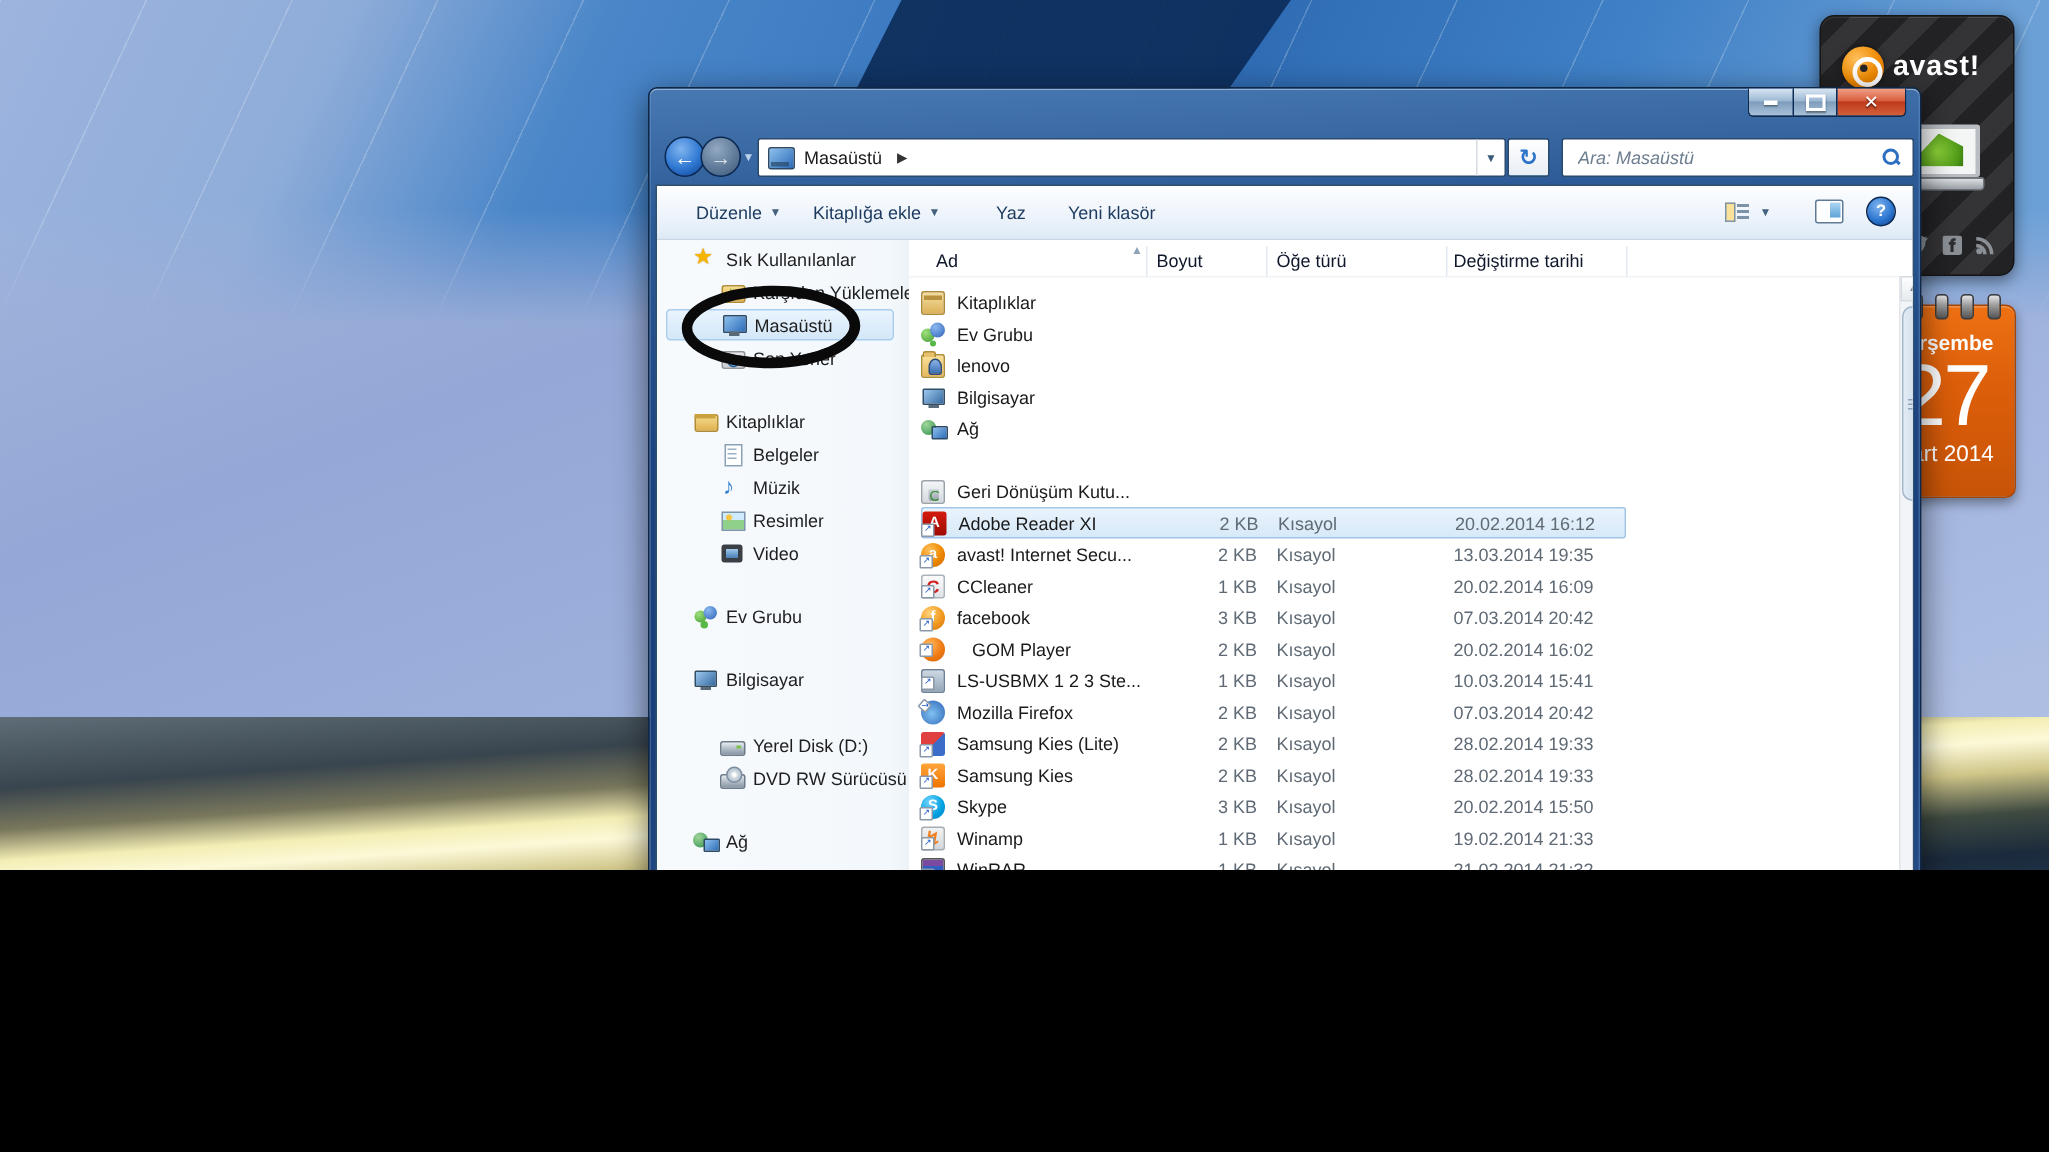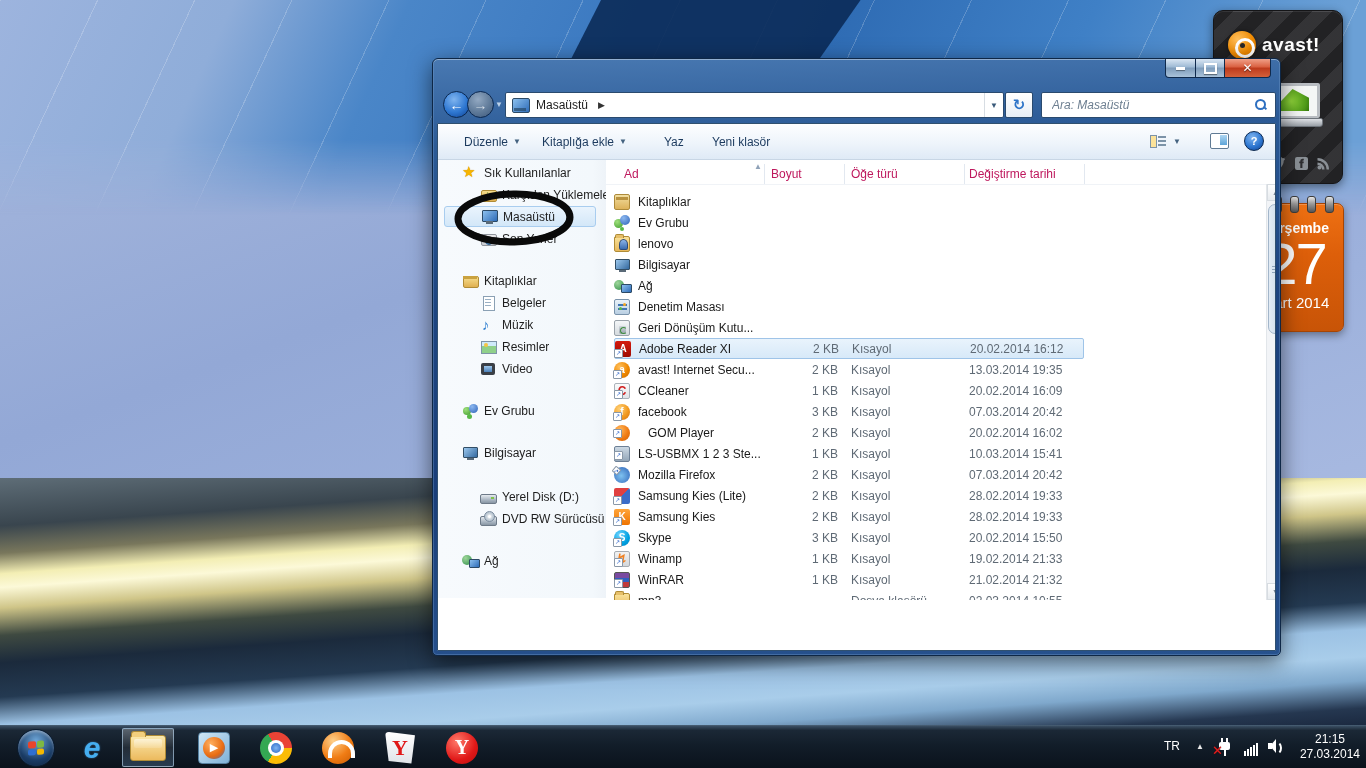--- a/index.html
+++ b/index.html
@@ -1,16 +1,16 @@
 <!DOCTYPE html>
 <html><head>
 <meta charset="utf-8">
 <style>
   html,body{margin:0;padding:0;background:#000;}
-  #screen{position:relative;width:1366px;height:768px;overflow:hidden;
+  #screen{position:relative;width:1366px;height:580px;overflow:hidden;
     font-family:"Liberation Sans","DejaVu Sans",sans-serif;font-size:12px;
     -webkit-font-smoothing:antialiased;}
   
   .wall{position:absolute;inset:0;z-index:0;
     background:linear-gradient(160deg,#a9bade 0%,#93a8d6 35%,#9db1dc 60%,#b4c3e6 100%);}
   .wall-top{position:absolute;left:0;top:0;width:100%;height:215px;
     background:linear-gradient(115deg,#9db4de 0%,#8fadd9 16%,#4a86c8 28%,#3a78c0 45%,#2f6cb4 58%,#3f80c6 75%,#6ba0d6 92%);
     -webkit-mask-image:linear-gradient(to bottom,#000 65%,transparent 100%);
     mask-image:linear-gradient(to bottom,#000 65%,transparent 100%);}
   .wall-top .seams{position:absolute;inset:0;
@@ -153,21 +153,21 @@
   .nic-disk-d::after{content:"";position:absolute;right:3px;top:8px;width:3px;height:2px;background:#7ec24a;}
   .nic-dvd::after{content:"";position:absolute;left:4px;top:0px;width:9px;height:9px;border-radius:50%;
     background:radial-gradient(circle,#fff 15%,#cdd6de 40%,#9fb2c2);border:1px solid #7d8ea0;}
   .nic-network::before{content:"";position:absolute;left:0;top:2px;width:10px;height:10px;border-radius:50%;
     background:radial-gradient(circle at 35% 30%,#9fd69a,#2f8f4a);}
   .nic-network::after{content:"";position:absolute;left:7px;top:6px;width:9px;height:7px;border-radius:1px;
     background:linear-gradient(135deg,#8cc0ee,#2e6cb8);border:1px solid #2c4a66;}
   
   .files{position:absolute;left:168px;top:0;width:660px;height:100%;}
   .cheads{position:absolute;left:0;top:4px;width:100%;height:20px;border-bottom:1px solid #f0f3f7;}
-  .col-h{position:absolute;top:3px;color:#be185d;}
+  .col-h{position:absolute;top:3px;color:#0f172a;}
   .csep{position:absolute;top:0;width:1px;height:20px;background:#e2e8f0;}
   .sortarrow{position:absolute;left:148px;top:-2px;font-size:8px;color:#8fa2b8;}
   .list{position:absolute;left:0;top:24px;width:100%;height:416px;overflow:hidden;}
   .frow{position:absolute;left:8px;width:470px;height:21px;display:flex;align-items:center;}
   .frow.fsel{background:linear-gradient(#e9f3fc,#d7e9f8);border:1px solid #9fc4e8;border-radius:2px;box-sizing:border-box;}
   .fname{margin-left:8px;color:#1a1a1a;white-space:nowrap;}
   .fsize{position:absolute;left:152px;width:72px;text-align:right;color:#5f6a75;}
   .ftype{position:absolute;left:237px;color:#5f6a75;}
   .fdate{position:absolute;left:355px;color:#5f6a75;}
   
@@ -485,27 +485,20 @@
                 <div class="ftype"></div>
                 <div class="fdate"></div>
               </div>
               <div class="frow" style="top: 91px;">
                 <div class="fic fic-network"></div>
                 <div class="fname">Ağ</div>
                 <div class="fsize"></div>
                 <div class="ftype"></div>
                 <div class="fdate"></div>
               </div>
-              <div class="frow" style="top: 112px;">
-                <div class="fic fic-control-panel"></div>
-                <div class="fname">Denetim Masası</div>
-                <div class="fsize"></div>
-                <div class="ftype"></div>
-                <div class="fdate"></div>
-              </div>
               <div class="frow" style="top: 133px;">
                 <div class="fic fic-recycle"></div>
                 <div class="fname">Geri Dönüşüm Kutu...</div>
                 <div class="fsize"></div>
                 <div class="ftype"></div>
                 <div class="fdate"></div>
               </div>
               <div class="frow fsel" style="top: 154px;">
                 <div class="fic fic-adobe sc">
                   <div class="gl">A</div>

